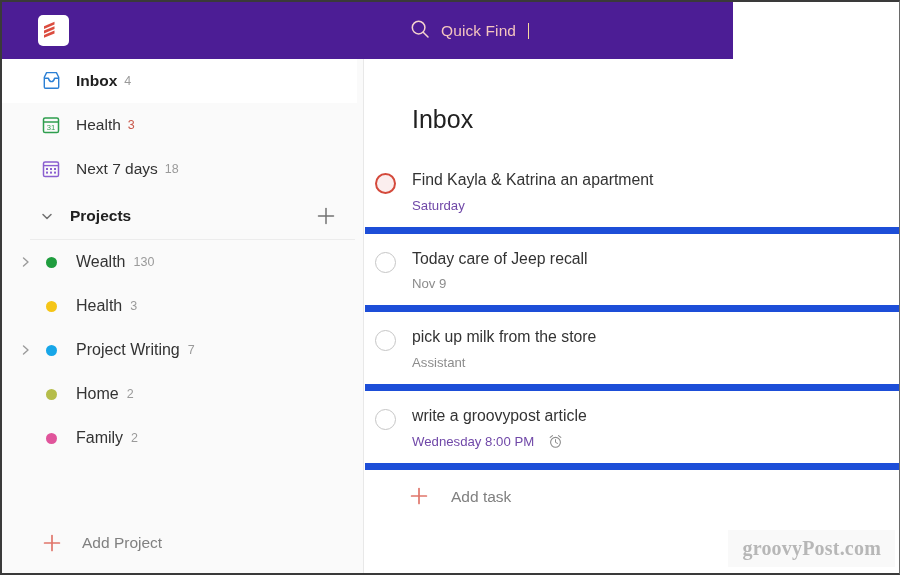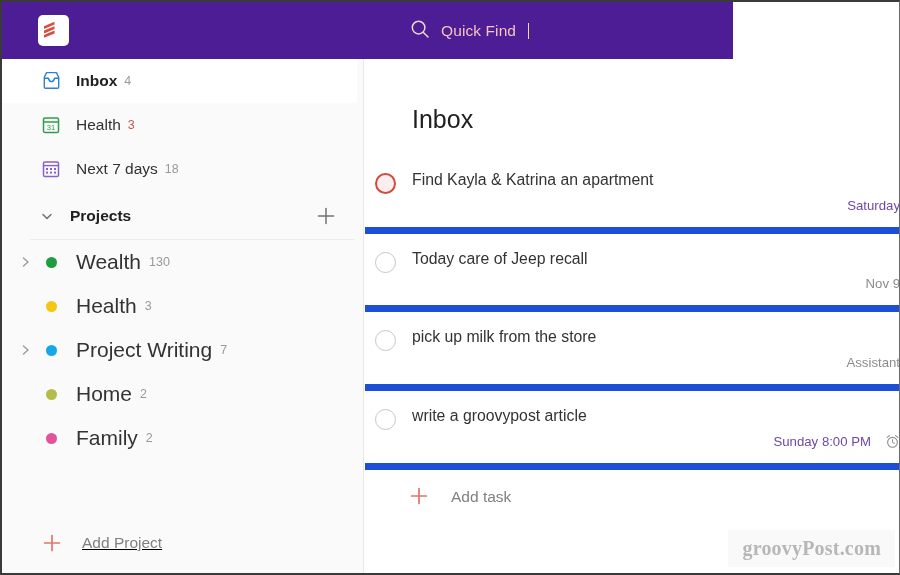--- a/index.html
+++ b/index.html
@@ -158,39 +158,38 @@
     align-items: center;
   }
   .dot {
     width: 11px;
     height: 11px;
     border-radius: 50%;
     flex: none;
     margin-right: 19px;
   }
   .proj-label {
-    font-size: 21px;
+    font-size: 16px;
     color: #333333;
   }
   .proj-count {
     font-size: 12.5px;
     color: #9a9a9a;
     margin-left: 8px;
   }
 
   .addproject {
     position: absolute;
     left: 0;
     bottom: 12px;
     height: 40px;
     display: flex;
     align-items: center;
     padding-left: 40px;
     box-sizing: border-box;
-    text-decoration: underline;
   }
   .addproject .pl { margin-right: 20px; display:flex; }
   .addproject .txt {
     font-size: 15.5px;
     color: #808080;
   }
 
   
   .content {
     position: absolute;
@@ -241,21 +240,20 @@
     font-size: 15.8px;
     color: #333333;
     line-height: 1.25;
   }
   .task-meta {
     margin-top: 8px;
     font-size: 13.2px;
     color: #8c8c8c;
     display: flex;
     align-items: center;
-    justify-content: flex-end;
   }
   .task-meta.due { color: #7048a8; }
   .reminder-icon {
     margin-left: 14px;
     display: inline-flex;
     align-items: center;
   }
   .addtask {
     position: relative;
     display: flex;
@@ -443,21 +441,21 @@
         <div class="task-title">pick up milk from the store</div>
         <div class="task-meta">
           <span>Assistant</span>
         </div>
       </div>
 
       <div class="task">
         <span class="checkbox"></span>
         <div class="task-title">write a groovypost article</div>
         <div class="task-meta due">
-          <span>Sunday 8:00 PM</span>
+          <span>Wednesday 8:00 PM</span>
           <span class="reminder-icon">
             <svg width="15" height="15" viewBox="0 0 15 15" aria-hidden="true">
               <circle cx="7.5" cy="8.3" r="4.9" fill="none" stroke="#8d8d8d" stroke-width="1.1"></circle>
               <polyline points="7.5,5.6 7.5,8.4 9.5,9.4" fill="none" stroke="#8d8d8d" stroke-width="1" stroke-linecap="round" stroke-linejoin="round"></polyline>
               <line x1="2.2" y1="3.4" x2="4.5" y2="1.6" stroke="#8d8d8d" stroke-width="1.1" stroke-linecap="round"></line>
               <line x1="12.8" y1="3.4" x2="10.5" y2="1.6" stroke="#8d8d8d" stroke-width="1.1" stroke-linecap="round"></line>
             </svg>
           </span>
         </div>
       </div>

